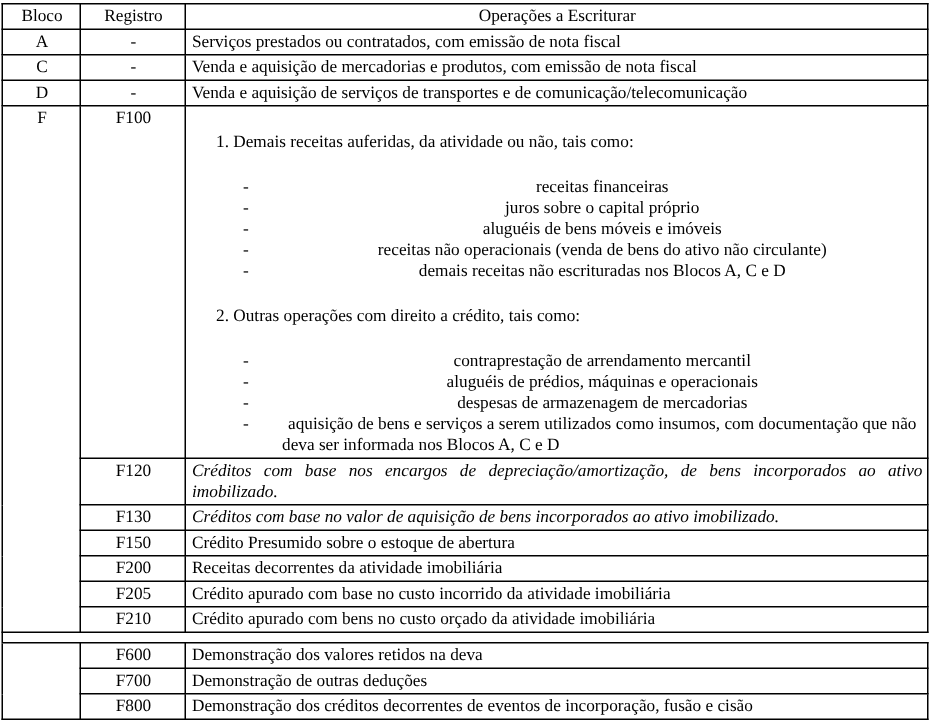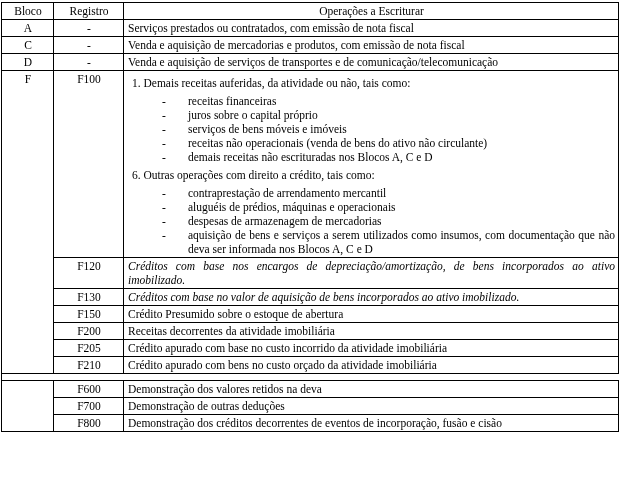--- a/index.html
+++ b/index.html
@@ -56,30 +56,31 @@
     border-bottom: none;
   }
   tr.gap td.blank-left {
     border-top: none;
     border-bottom: none;
     border-right: none;
   }
 
   
   .f100 { padding-bottom: 2px; }
-  .f100 .numline { margin: 4px; padding: 0; }
+  .f100 .numline { margin: 16px; padding: 0; }
   .f100 ul.dash {
     list-style: none;
     margin: 0 0 0 0;
     padding: 0 0 0 34px;
   }
   .f100 ul.dash li {
     position: relative;
     padding-left: 26px;
     margin: 0;
+    text-align: center;
   }
   .f100 ul.dash li::before {
     content: "-";
     position: absolute;
     left: 0;
     top: 0;
   }
   .just { text-align: justify; text-align-last: left; }
   .justify-cell { text-align: justify; font-style: italic; }
   .center { text-align: center; }
@@ -119,25 +120,25 @@
       </tr>
 
       <tr>
         <td class="center" rowspan="7">F</td>
         <td class="center">F100</td>
         <td class="f100">
           <div class="numline">1. Demais receitas auferidas, da atividade ou não, tais como:</div>
           <ul class="dash">
             <li>receitas financeiras</li>
             <li>juros sobre o capital próprio</li>
-            <li>serviços de bens móveis e imóveis</li>
+            <li>aluguéis de bens móveis e imóveis</li>
             <li>receitas não operacionais (venda de bens do ativo não circulante)</li>
             <li>demais receitas não escrituradas nos Blocos A, C e D</li>
           </ul>
-          <div class="numline">6. Outras operações com direito a crédito, tais como:</div>
+          <div class="numline">2. Outras operações com direito a crédito, tais como:</div>
           <ul class="dash">
             <li>contraprestação de arrendamento mercantil</li>
             <li>aluguéis de prédios, máquinas e operacionais</li>
             <li>despesas de armazenagem de mercadorias</li>
             <li class="just">aquisição de bens e serviços a serem utilizados como insumos, com documentação que não deva ser informada nos Blocos A, C e D</li>
           </ul>
         </td>
       </tr>
 
       <tr>

